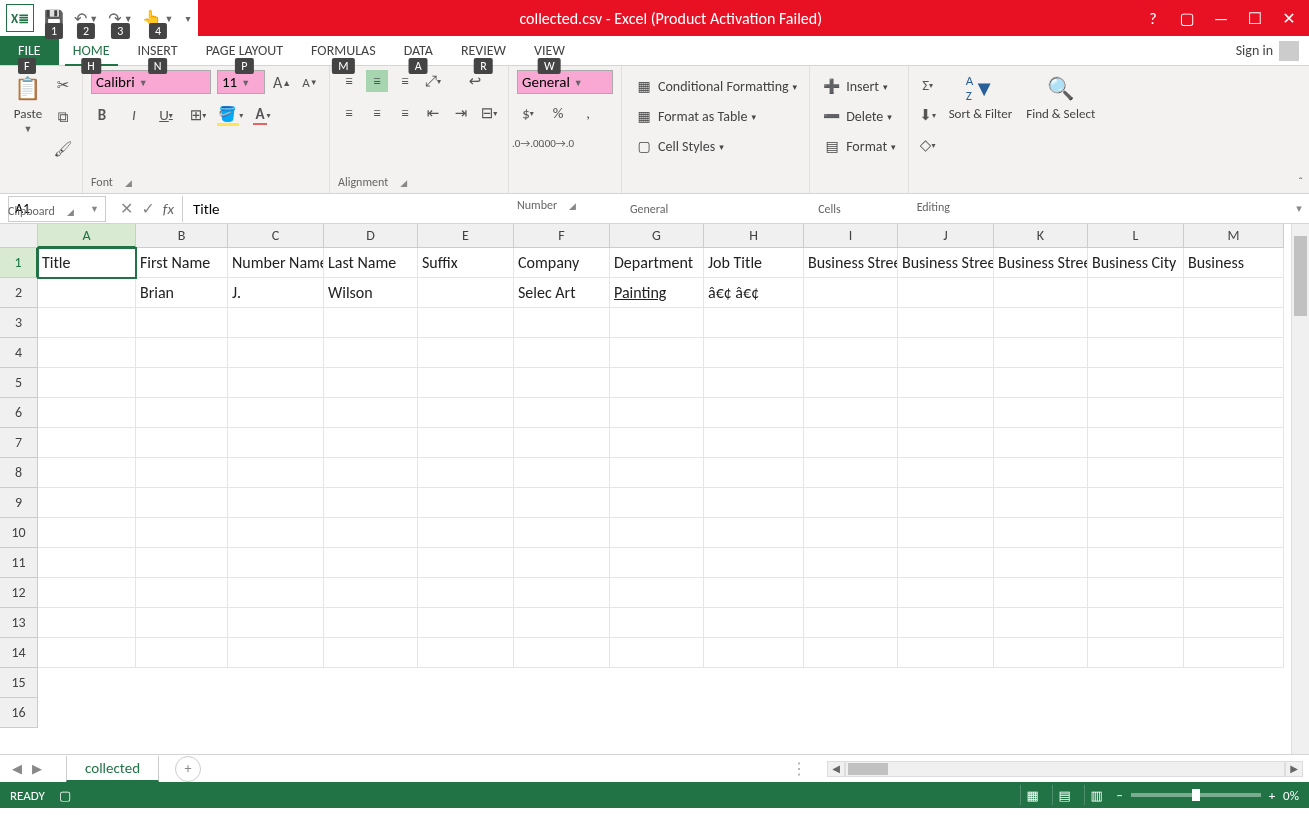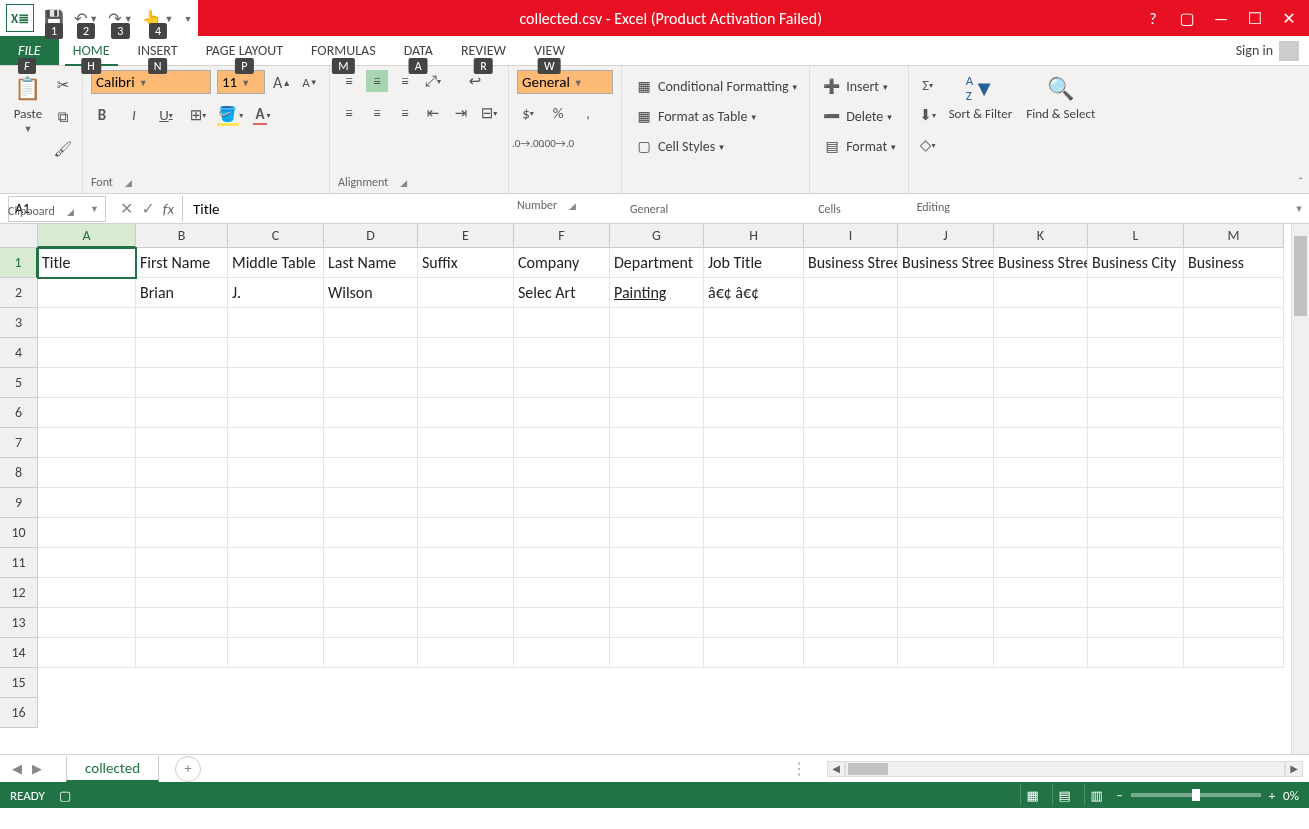--- a/index.html
+++ b/index.html
@@ -12,40 +12,40 @@
 .qat { display: flex; align-items: center; gap: 10px; padding: 0 8px; }
 .qat-item { position: relative; display: flex; align-items: center; color: #666; font-size: 16px; }
 .keytip { position: absolute; background: #444; color: #fff; font-size: 12px; padding: 1px 6px; border-radius: 2px; top: 14px; left: 50%; transform: translateX(-50%); z-index: 10; }
 .qat-dd { font-size: 9px; color: #666; margin-left: 2px; }
 .title-text { flex: 1; text-align: center; font-size: 16px; color: #fff; }
 .title-right { display: flex; align-items: center; gap: 14px; padding-right: 10px; color: #fff; font-size: 16px; }
 .win-btn { width: 20px; height: 20px; display: flex; align-items: center; justify-content: center; cursor: pointer; }
 
 
 .ribbon-tabs { height: 30px; background: #fff; display: flex; align-items: stretch; border-bottom: 1px solid #d4d4d4; position: relative; }
-.file-tab { background: #217346; color: #fff; padding: 0 18px; display: flex; align-items: center; font-size: 14px; position: relative; font-style: italic; }
+.file-tab { background: #217346; color: #fff; padding: 0 18px; display: flex; align-items: center; font-size: 14px; position: relative; }
 .tab { padding: 0 14px; display: flex; align-items: center; font-size: 14px; color: #444; position: relative; cursor: pointer; }
 .tab.active { color: #217346; }
 .tab.active::after { content: ""; position: absolute; bottom: -1px; left: 6px; right: 6px; height: 2px; background: #217346; }
 .sign-in { margin-left: auto; padding-right: 10px; display: flex; align-items: center; gap: 6px; font-size: 14px; color: #444; }
 .avatar { width: 20px; height: 20px; background: #ccc; }
 
 
 .ribbon { height: 128px; background: #f3f2f1; border-bottom: 1px solid #d4d4d4; display: flex; position: relative; }
 .ribbon-group { border-right: 1px solid #e1dfdd; padding: 4px 8px 2px 8px; display: flex; flex-direction: column; }
 .group-body { flex: 1; display: flex; align-items: flex-start; gap: 4px; }
 .group-label { text-align: center; font-size: 12px; color: #666; height: 18px; display: flex; align-items: center; gap: 12px; margin-top: 44px; }
 .group-label .lnch { font-size: 9px; color: #888; }
 .big-btn { display: flex; flex-direction: column; align-items: center; gap: 2px; padding: 2px 4px; font-size: 13px; color: #444; }
 .big-btn .icn { width: 32px; height: 32px; display: flex; align-items: center; justify-content: center; font-size: 22px; }
 .col { display: flex; flex-direction: column; gap: 6px; align-items: center; justify-content: center; }
 .row { display: flex; gap: 6px; align-items: center; }
 .sm-btn { width: 22px; height: 22px; display: flex; align-items: center; justify-content: center; color: #555; font-size: 15px; cursor: pointer; }
 .sm-btn.active { background: #a7d5b0; }
-.combo { height: 24px; border: 1px solid #ababab; background: #fdba74; display: flex; align-items: center; padding: 0 4px; font-size: 15px; }
+.combo { height: 24px; border: 1px solid #ababab; background: #f9a8d4; display: flex; align-items: center; padding: 0 4px; font-size: 15px; }
 .combo .dd { margin-left: 4px; font-size: 9px; color: #666; }
 .style-row { display: flex; align-items: center; gap: 4px; font-size: 14px; color: #444; padding: 2px 4px; cursor: pointer; }
 .style-row .icn { width: 20px; height: 20px; display: flex; align-items: center; justify-content: center; font-size: 14px; }
 .collapse-btn { position: absolute; right: 6px; bottom: 4px; font-size: 12px; color: #666; cursor: pointer; }
 
 
 .formula-bar { height: 30px; border-bottom: 1px solid #d4d4d4; display: flex; align-items: center; background: #fff; }
 .name-box { width: 98px; height: 26px; border: 1px solid #ccc; margin: 0 6px 0 8px; display: flex; align-items: center; padding: 0 6px; font-size: 14px; justify-content: space-between; }
 .name-box .dd { font-size: 9px; color: #888; }
 .fx-btns { display: flex; gap: 8px; padding: 0 8px; color: #888; font-size: 16px; align-items: center; }
@@ -379,21 +379,21 @@
       <div class="row-header">12</div>
       <div class="row-header">13</div>
       <div class="row-header">14</div>
       <div class="row-header">15</div>
       <div class="row-header">16</div>
     </div>
   <div class="cells" id="cells">
       <div class="cell-row">
         <div class="cell selected" style="width: 98px;">Title</div>
         <div class="cell" style="width: 92px;">First Name</div>
-        <div class="cell" style="width: 96px;">Middle Table</div>
+        <div class="cell" style="width: 96px;">Number Name</div>
         <div class="cell" style="width: 94px;">Last Name</div>
         <div class="cell" style="width: 96px;">Suffix</div>
         <div class="cell" style="width: 96px;">Company</div>
         <div class="cell" style="width: 94px;">Department</div>
         <div class="cell" style="width: 100px;">Job Title</div>
         <div class="cell" style="width: 94px;">Business Street</div>
         <div class="cell" style="width: 96px;">Business Street</div>
         <div class="cell" style="width: 94px;">Business Street</div>
         <div class="cell" style="width: 96px;">Business City</div>
         <div class="cell" style="width: 100px;">Business</div>

